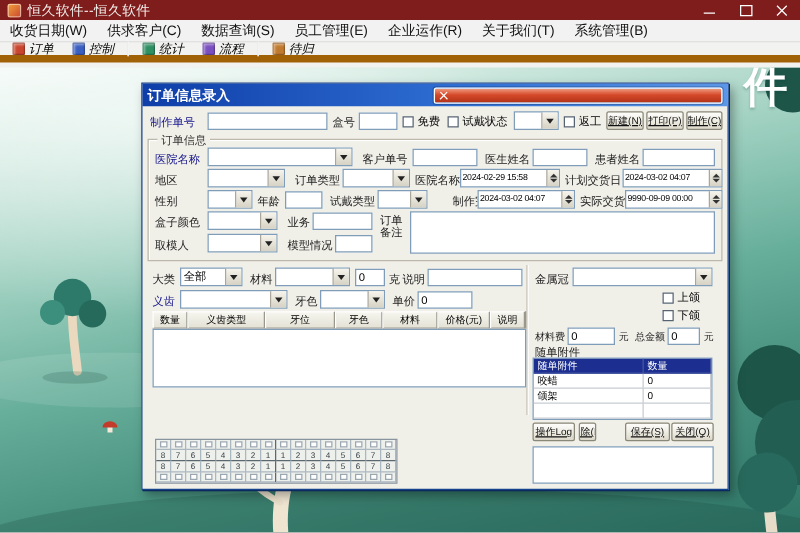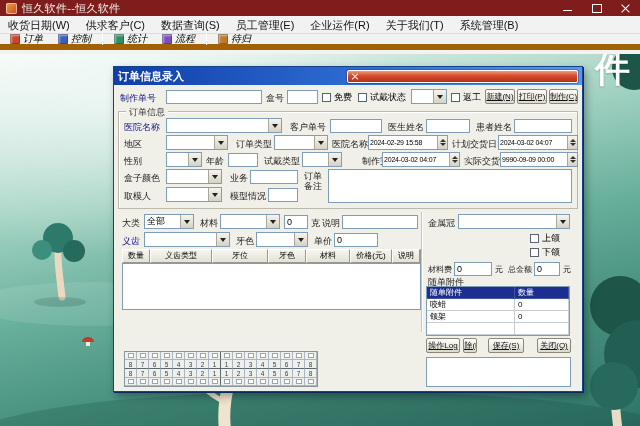--- a/index.html
+++ b/index.html
@@ -495,17 +495,17 @@
               <span class="tbox"></span>
             </span>
             <span class="tcell">
               <span class="tbox"></span>
             </span>
           </div>
         </div>
 
     <div class="btn" style="left: 312px; top: 253px; width: 34px;">操作Log</div>
         <div class="btn" style="left: 349px; top: 253px; width: 14px;">删除(D)</div>
-        <div class="btn" style="left: 374px; top: 253px; width: 36px;">保存(S)</div>
+        <div class="btn" style="left: 386px; top: 253px; width: 36px;">保存(S)</div>
         <div class="btn" style="left: 423px; top: 253px; width: 34px;">关闭(Q)</div>
       </div>
   </div>
 </div>
 
 </body></html>

